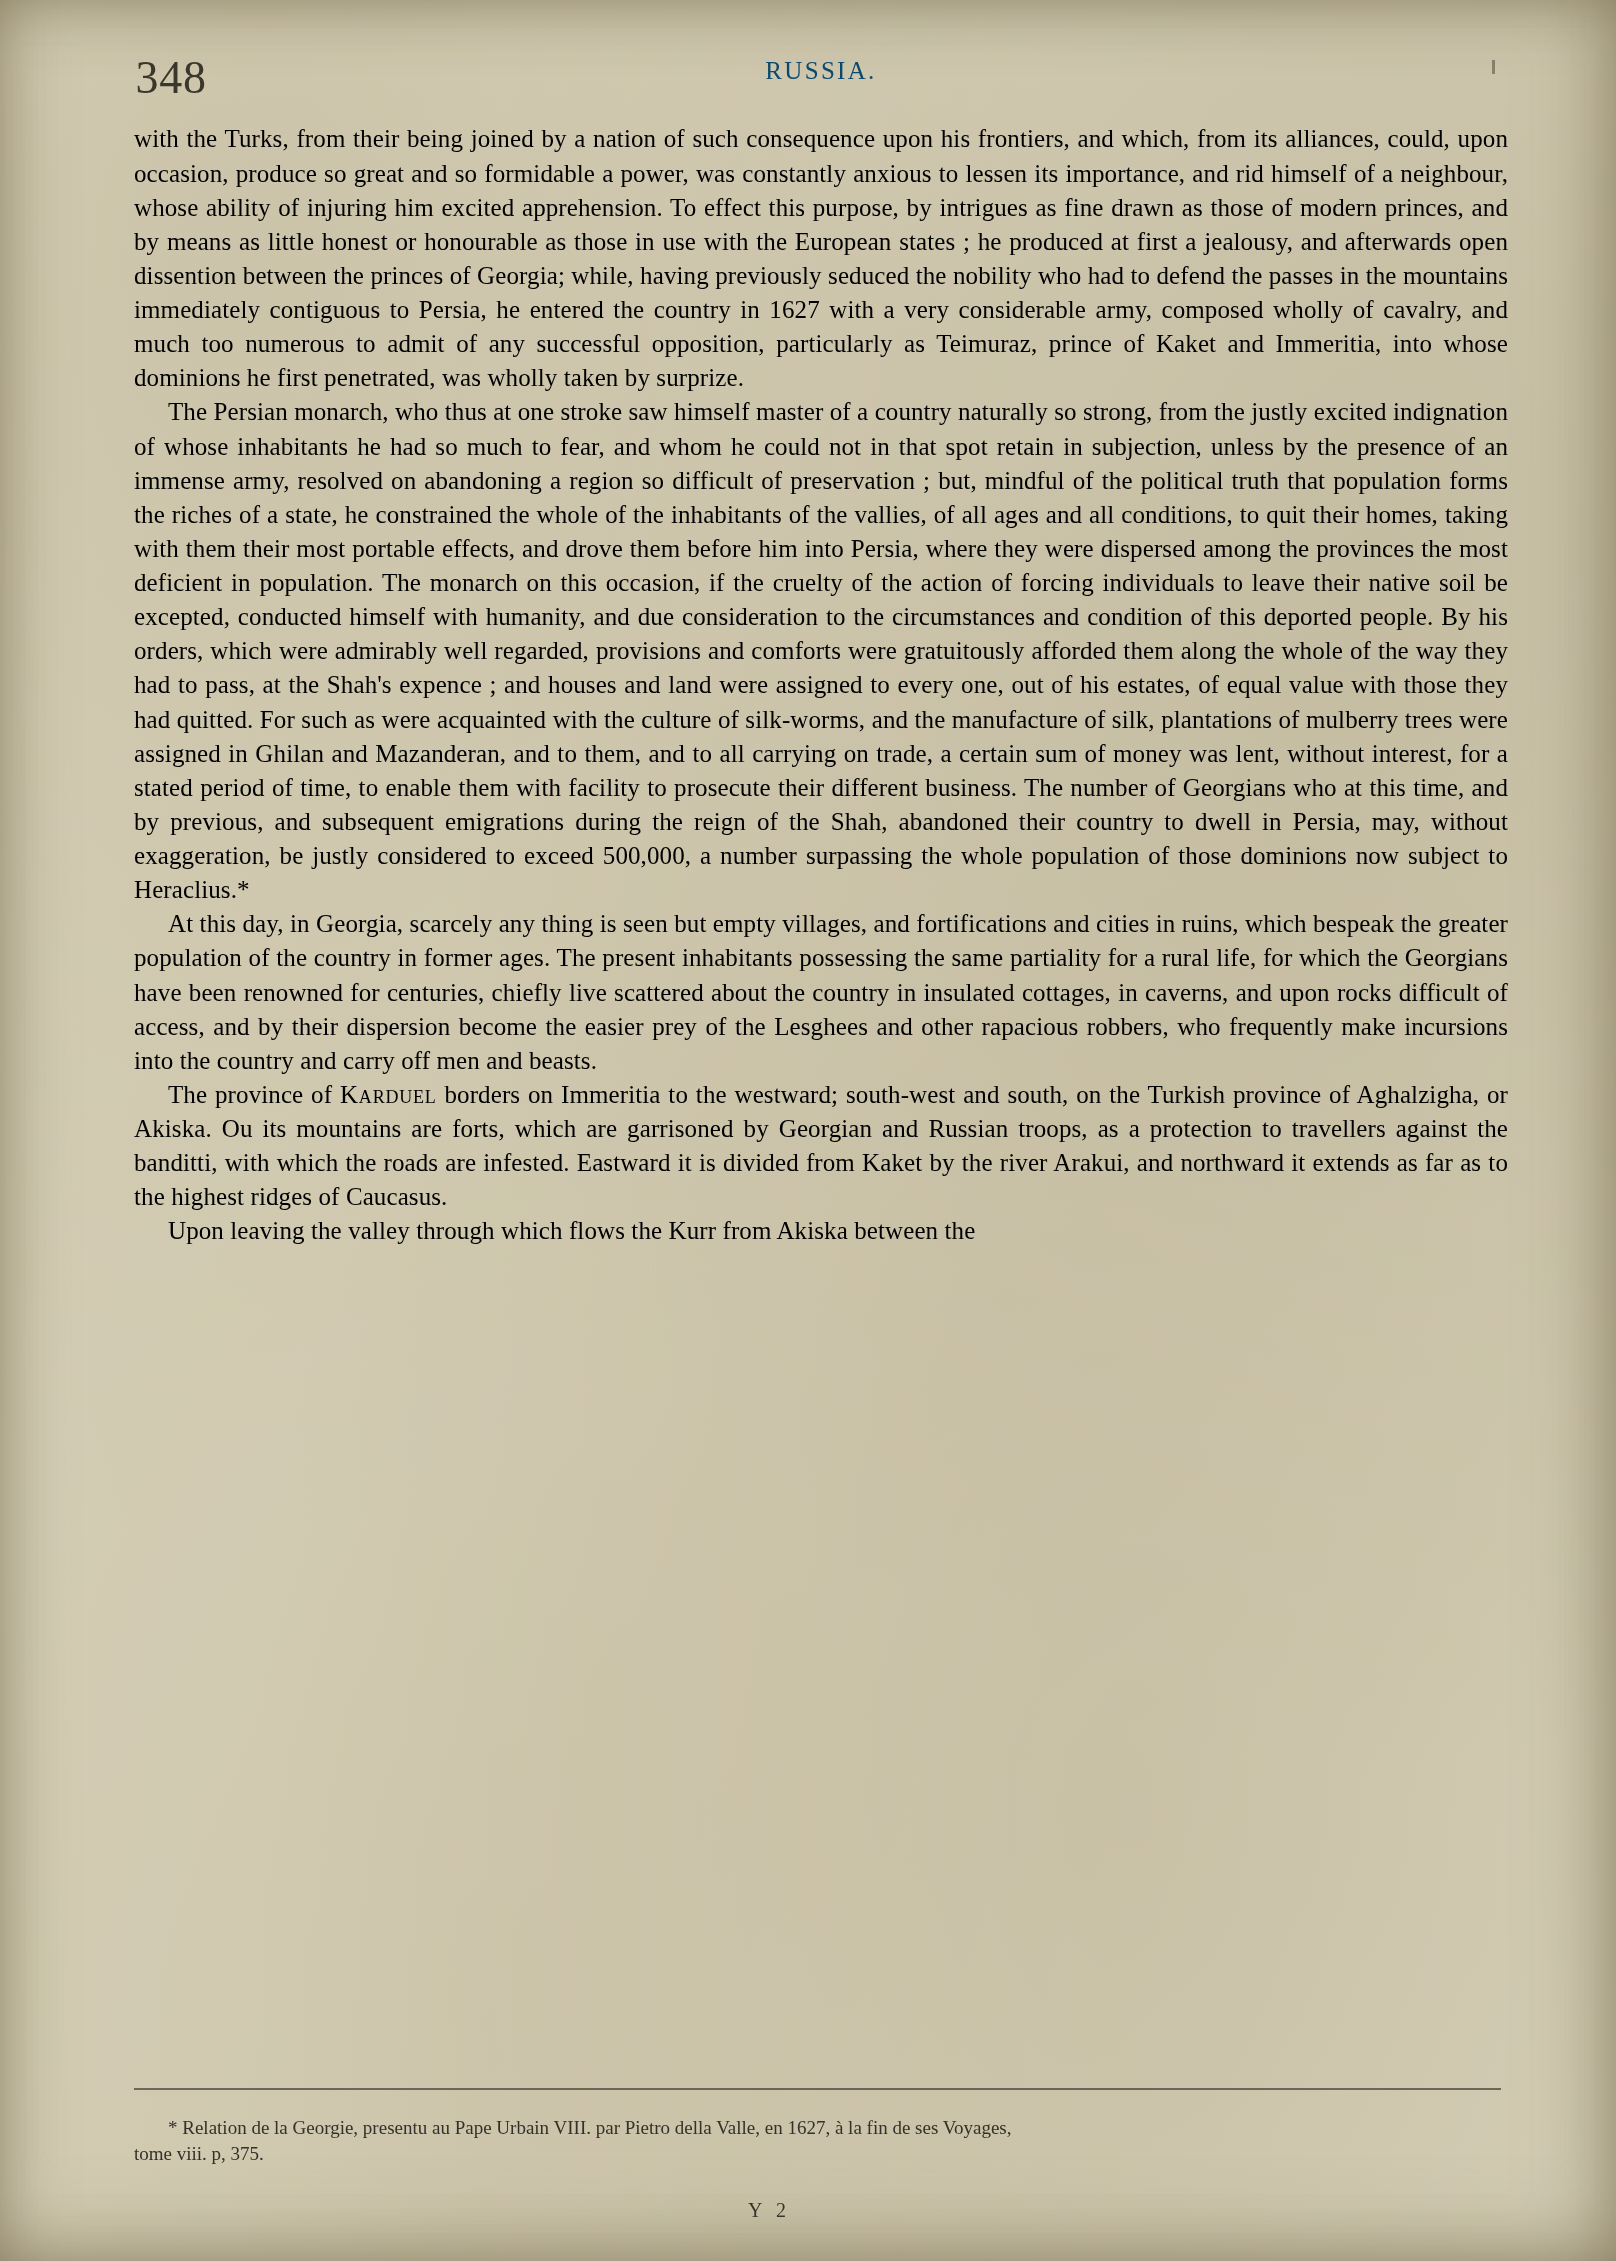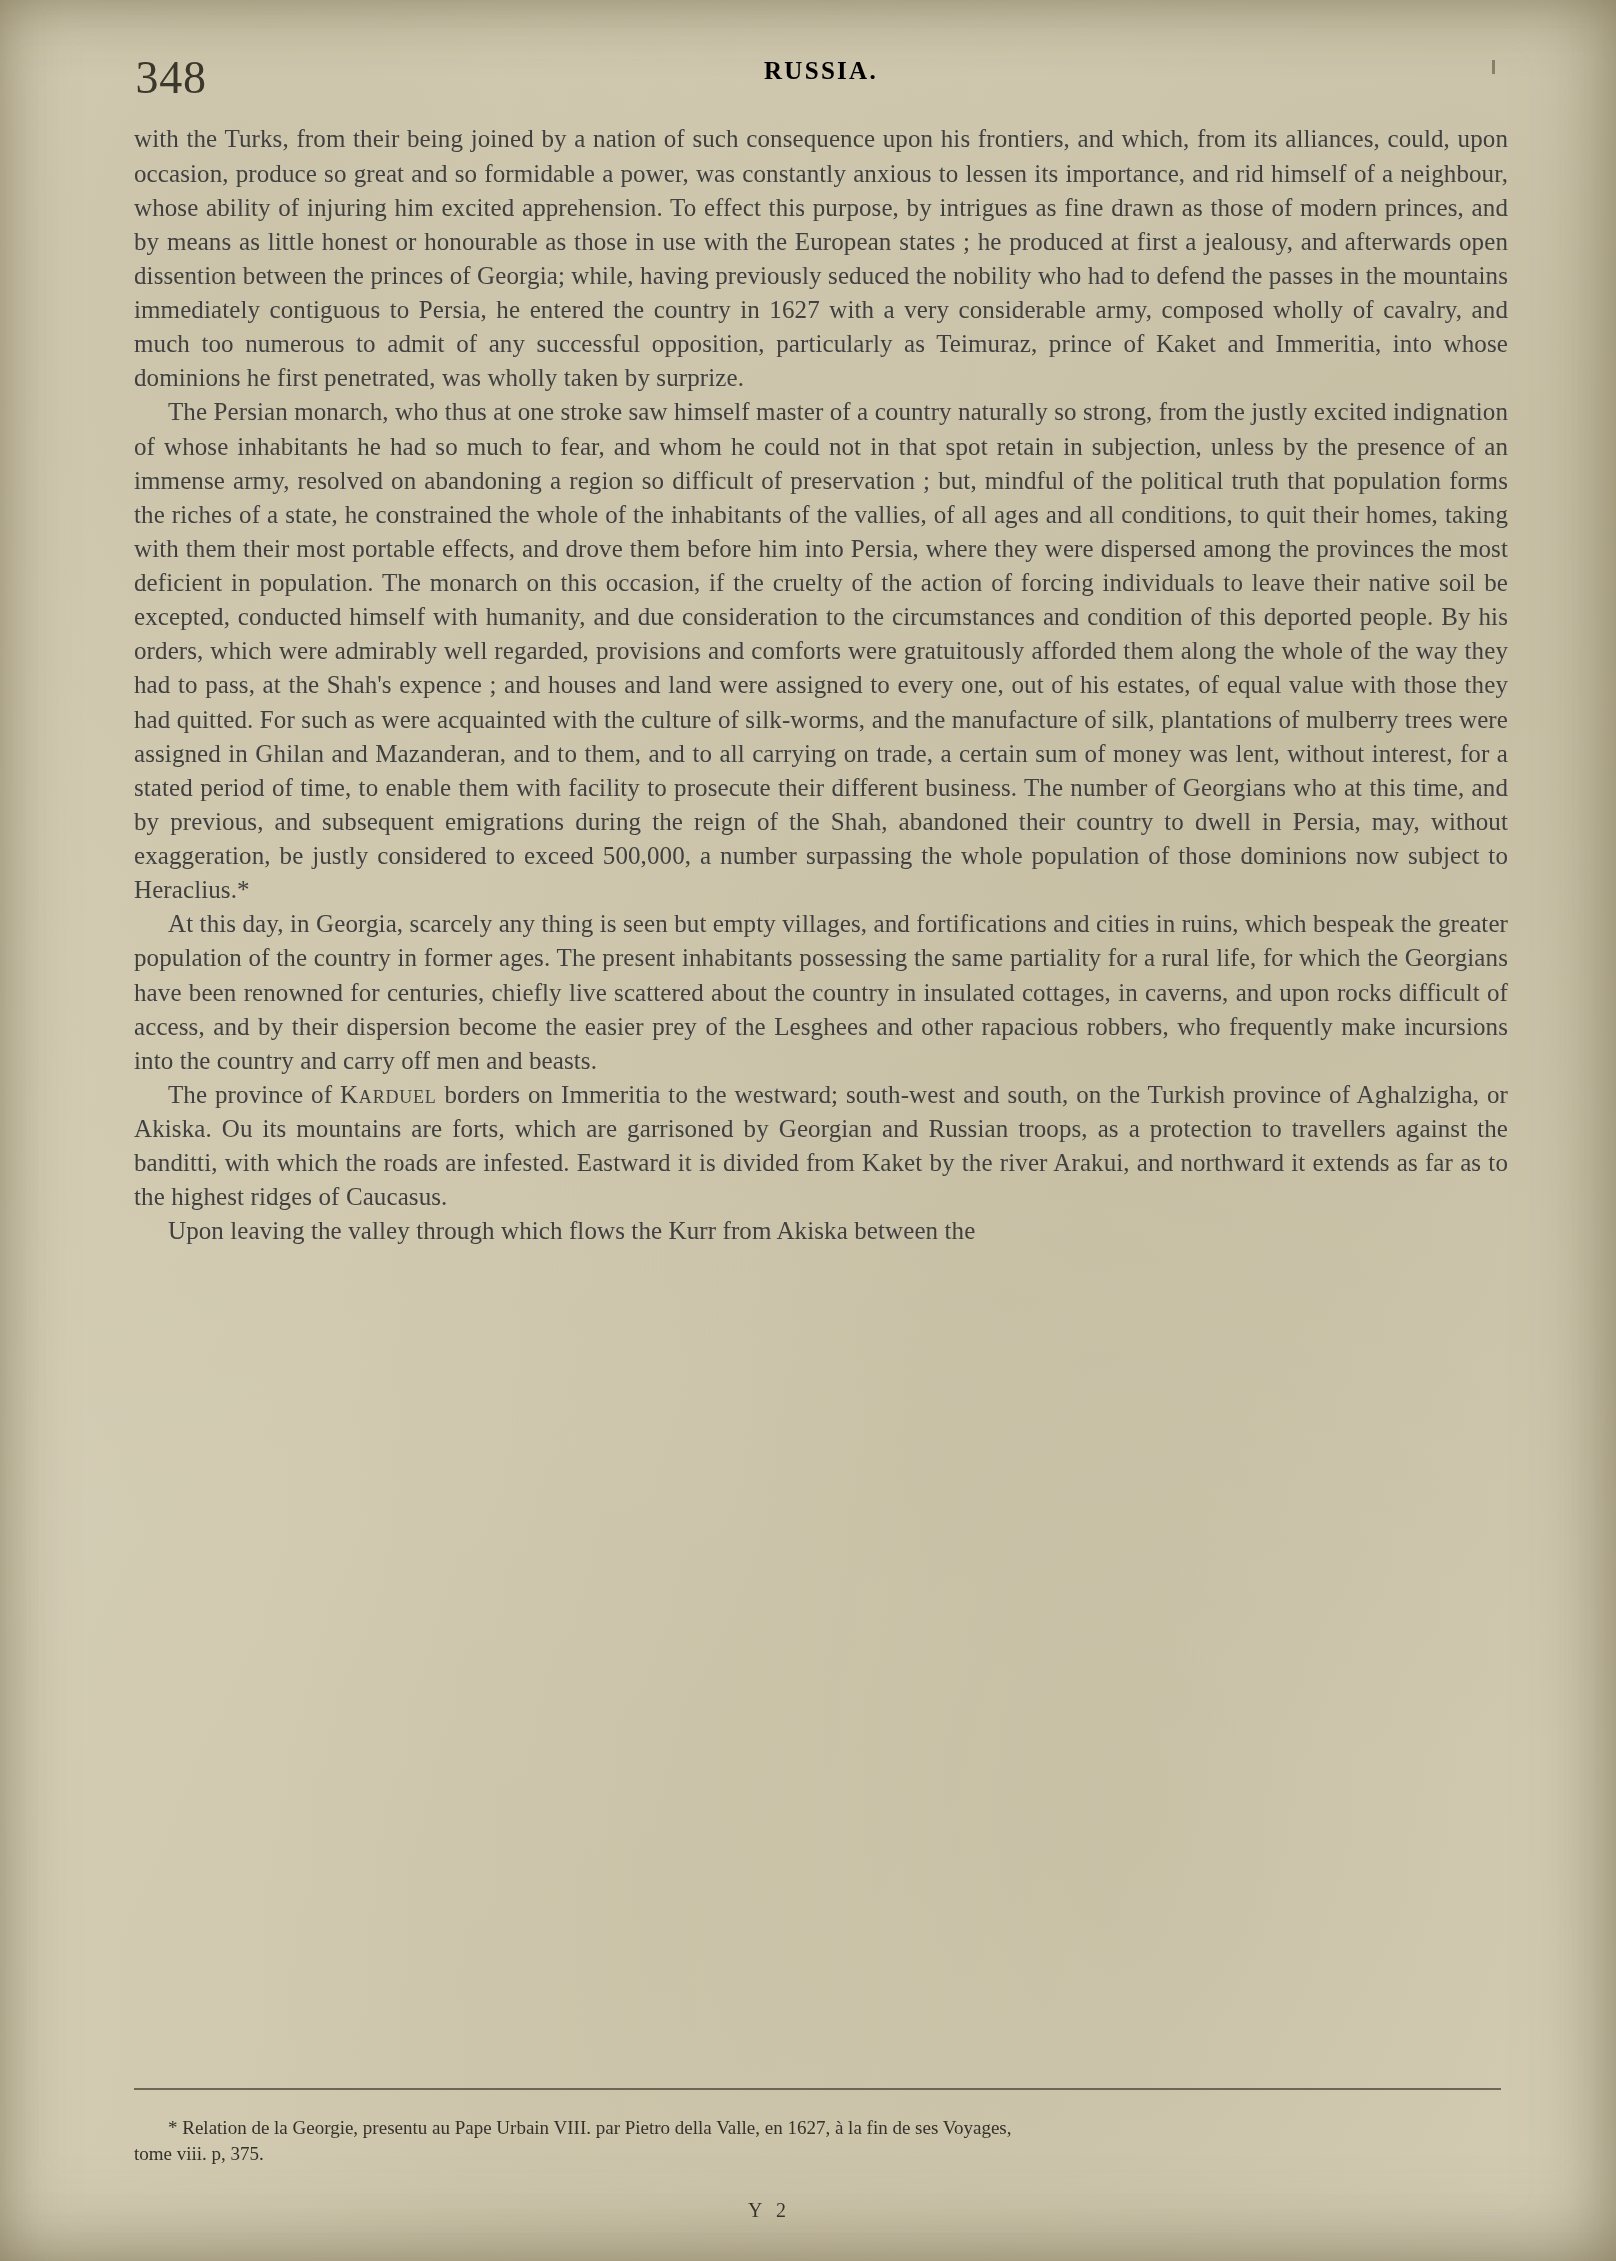--- a/index.html
+++ b/index.html
@@ -57,29 +57,29 @@
     color: #3a372c;
   }
   .running-head {
     position: absolute;
     left: 0;
     right: 0;
     top: 10.7px;
     text-align: center;
     font-size: 25px;
     letter-spacing: 2.3px;
-    font-weight: bold;
-    color: #000000;
+    font-weight: normal;
+    color: #0c4a6e;
   }
   .body-text {
     margin-top: 21.4px;
     font-size: 25px;
     line-height: 1.365;
     text-align: justify;
-    color: #404040;
+    color: #000000;
     letter-spacing: 0.1px;
     font-family: Liberation Serif, serif;
   }
   .body-text p {
     margin: 0;
     text-indent: 34px;
   }
   .body-text p.first {
     text-indent: 0;
   }

